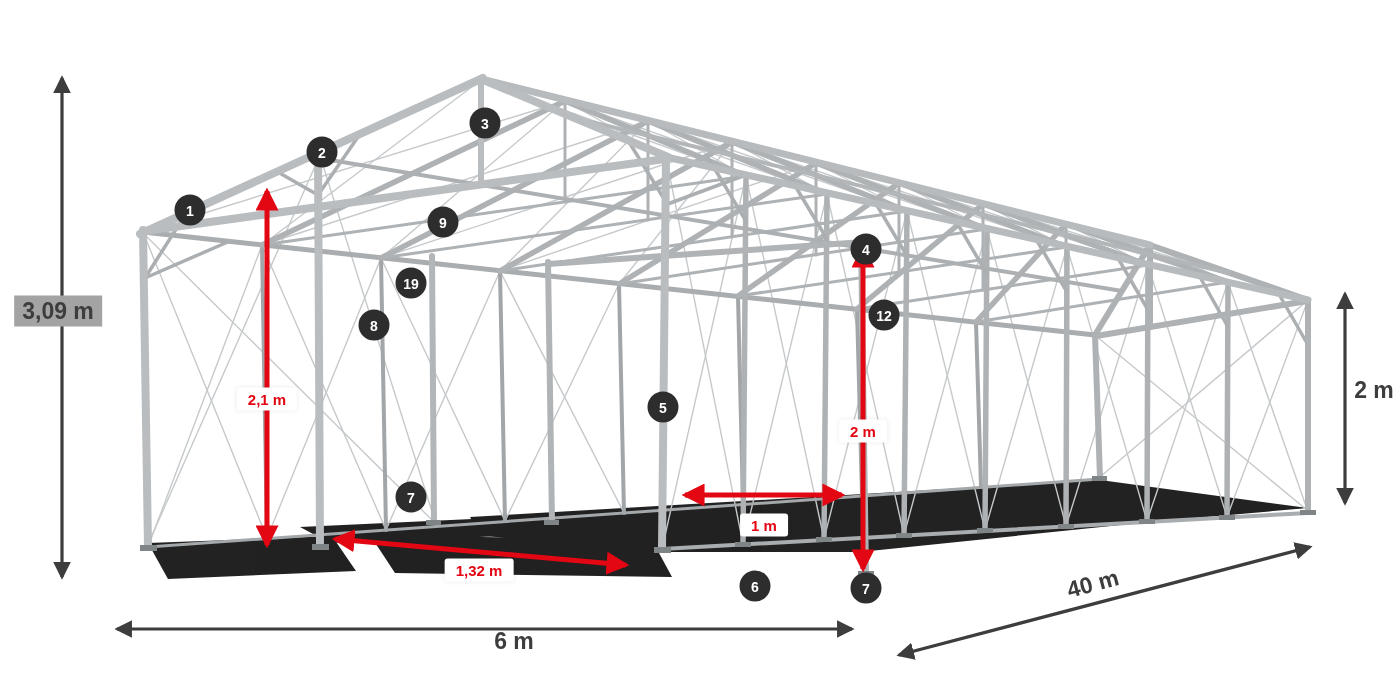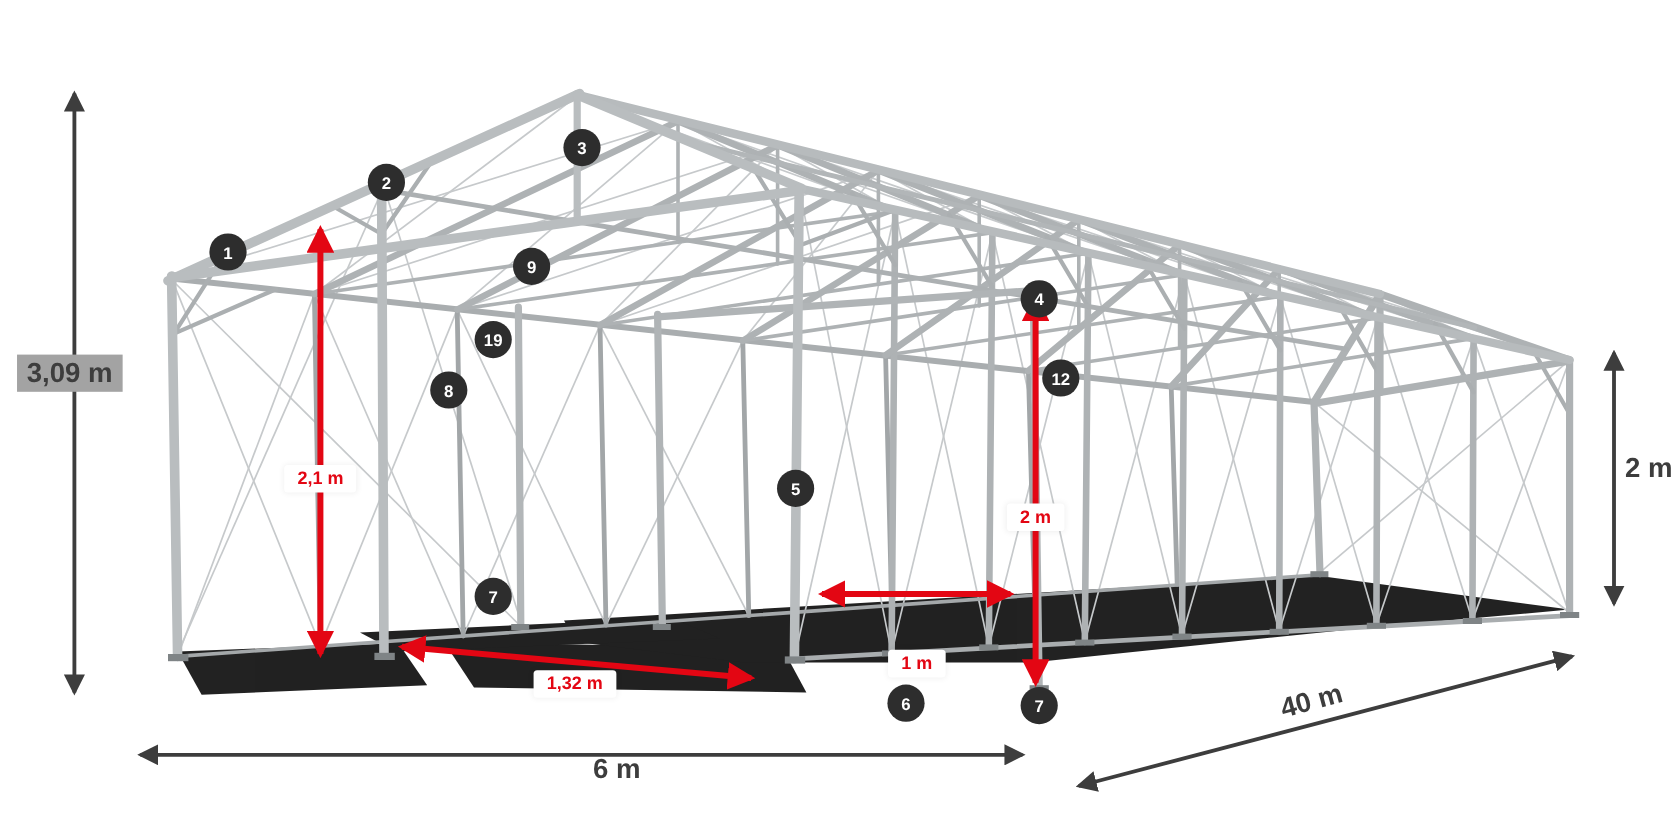--- a/index.html
+++ b/index.html
@@ -268,16 +268,16 @@
   <div class="badge" style="left:411px;top:283px">19</div>
   <div class="badge" style="left:884px;top:315px">12</div>
 
   <div class="dim black bgwhite" style="left:58px;top:311px">3,09 m</div>
   <div class="dim black" style="left:514px;top:641px">6 m</div>
   <div class="dim black rot" style="left:1093px;top:584px">40 m</div>
   <div class="dim black" style="left:1374px;top:390px">2 m</div>
 
   <div class="redbox" style="left:267px;top:366px">2,1 m</div>
   <div class="redbox" style="left:863px;top:398px">2 m</div>
-  <div class="redbox" style="left:764px;top:520px">1 m</div>
+  <div class="redbox" style="left:764px;top:492px">1 m</div>
   <div class="redbox" style="left:479px;top:537px">1,32 m</div>
 
 </div>
 
 </body></html>

